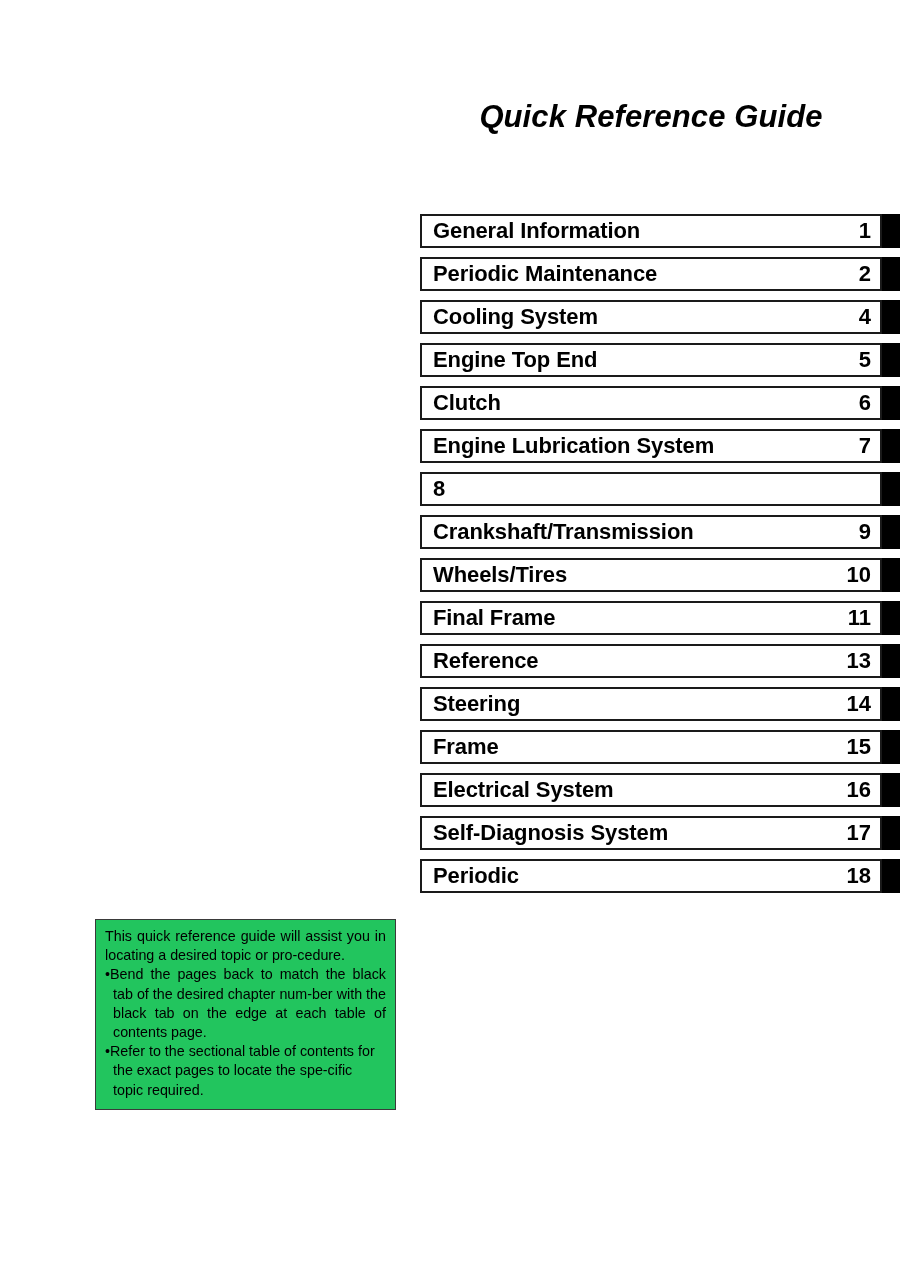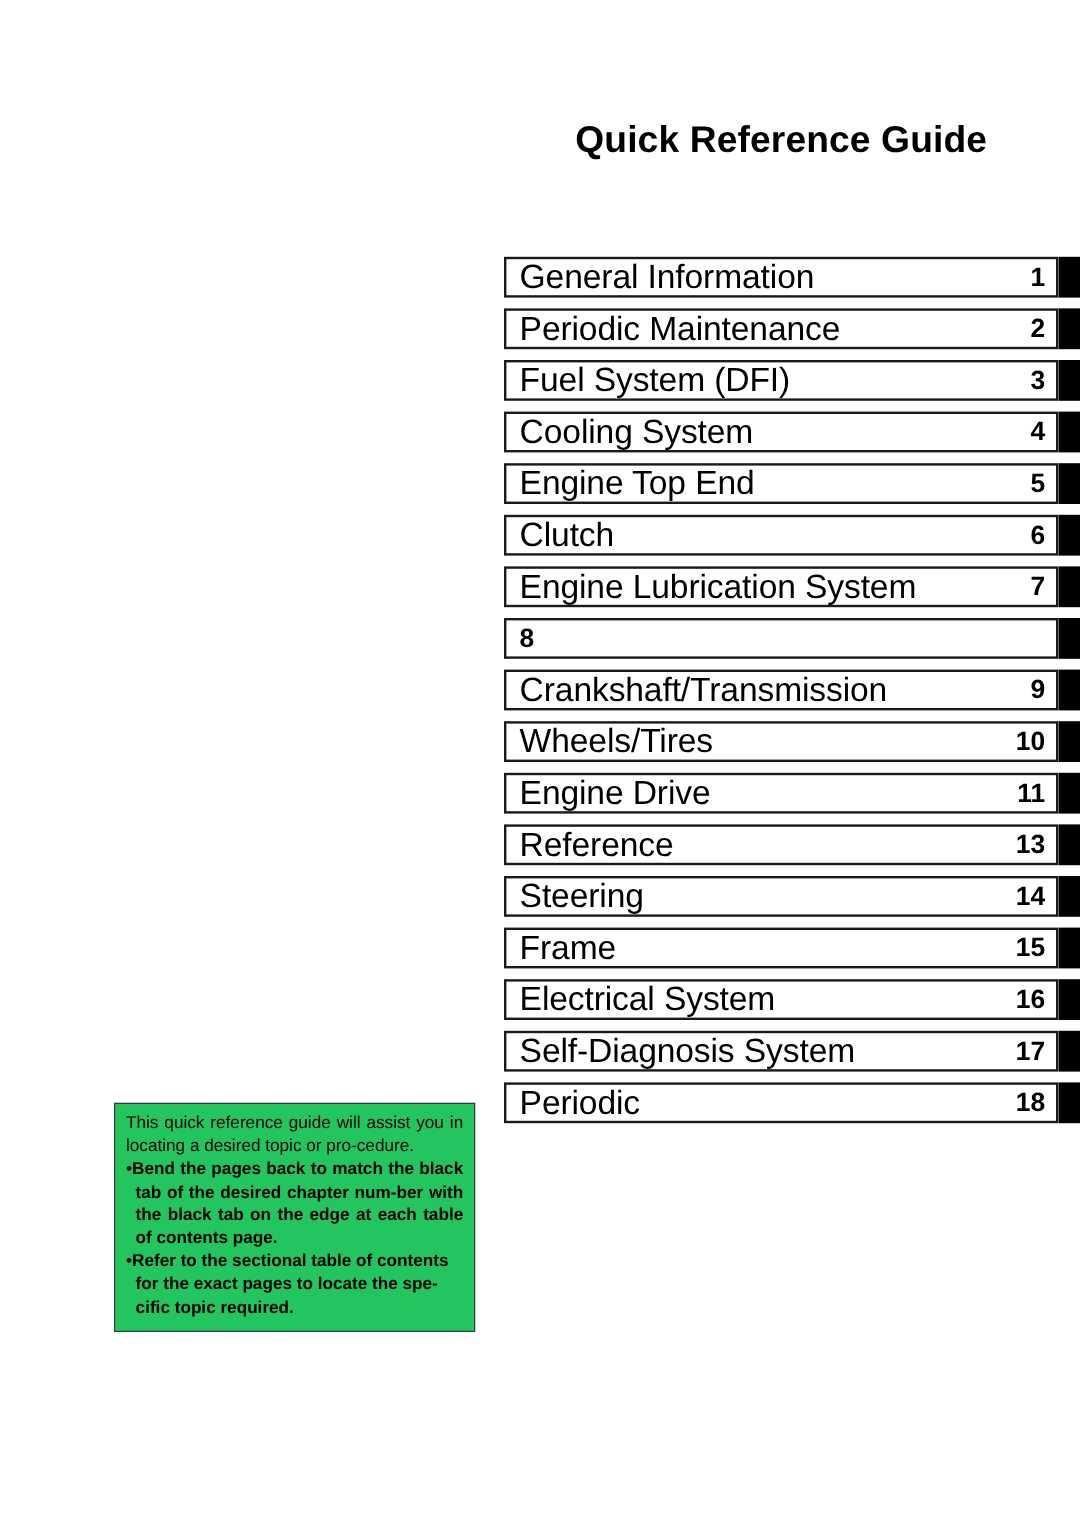--- a/index.html
+++ b/index.html
@@ -21,20 +21,21 @@
   .page-title {
     position: absolute;
     left: 420px;
     top: 100px;
     width: 462px;
     text-align: center;
     font-size: 31px;
     font-weight: bold;
     letter-spacing: 0.1px;
     line-height: 1.1;
+    font-style: italic;
   }
 
   
   .chapter-list {
     position: absolute;
     left: 420px;
     top: 214px;
     width: 480px;
   }
   .chapter-row {
@@ -49,22 +50,22 @@
     width: 462px;
     box-sizing: border-box;
     border: 2px solid #1a1a1a;
     background: #ffffff;
     display: flex;
     align-items: center;
     justify-content: space-between;
     padding: 0 9px 0 11px;
   }
   .chapter-title {
-    font-size: 28px;
-    font-weight: normal;
+    font-size: 22px;
+    font-weight: bold;
     line-height: 1;
     white-space: nowrap;
     letter-spacing: -0.1px;
   }
   .chapter-number {
     font-size: 22px;
     font-weight: bold;
     line-height: 1;
     white-space: nowrap;
   }
@@ -94,21 +95,20 @@
     hyphens: manual;
   }
   .note-bullet {
     font-size: 14.3px;
     line-height: 19.2px;
     text-align: justify;
     text-justify: inter-word;
     margin: 0;
     padding-left: 8px;
     text-indent: -8px;
-    font-weight: bold;
   }
   .note-bullet .bullet-glyph {
     font-size: 14.3px;
   }
   .note-para:last-child, .note-bullet:last-child {
     text-align: left;
   }
 </style>
 </head>
 <body>
@@ -125,27 +125,20 @@
     </div>
     <div class="chapter-row">
       <div class="chapter-box">
         <span class="chapter-title">Periodic Maintenance</span>
         <span class="chapter-number">2</span>
       </div>
       <div class="chapter-tab"></div>
     </div>
     <div class="chapter-row">
       <div class="chapter-box">
-        <span class="chapter-title">Fuel System (DFI)</span>
-        <span class="chapter-number">3</span>
-      </div>
-      <div class="chapter-tab"></div>
-    </div>
-    <div class="chapter-row">
-      <div class="chapter-box">
         <span class="chapter-title">Cooling System</span>
         <span class="chapter-number">4</span>
       </div>
       <div class="chapter-tab"></div>
     </div>
     <div class="chapter-row">
       <div class="chapter-box">
         <span class="chapter-title">Engine Top End</span>
         <span class="chapter-number">5</span>
       </div>
@@ -180,21 +173,21 @@
     </div>
     <div class="chapter-row">
       <div class="chapter-box">
         <span class="chapter-title">Wheels/Tires</span>
         <span class="chapter-number">10</span>
       </div>
       <div class="chapter-tab"></div>
     </div>
     <div class="chapter-row">
       <div class="chapter-box">
-        <span class="chapter-title">Engine Drive</span>
+        <span class="chapter-title">Final Frame</span>
         <span class="chapter-number">11</span>
       </div>
       <div class="chapter-tab"></div>
     </div>
     <div class="chapter-row">
       <div class="chapter-box">
         <span class="chapter-title">Reference</span>
         <span class="chapter-number">13</span>
       </div>
       <div class="chapter-tab"></div>

